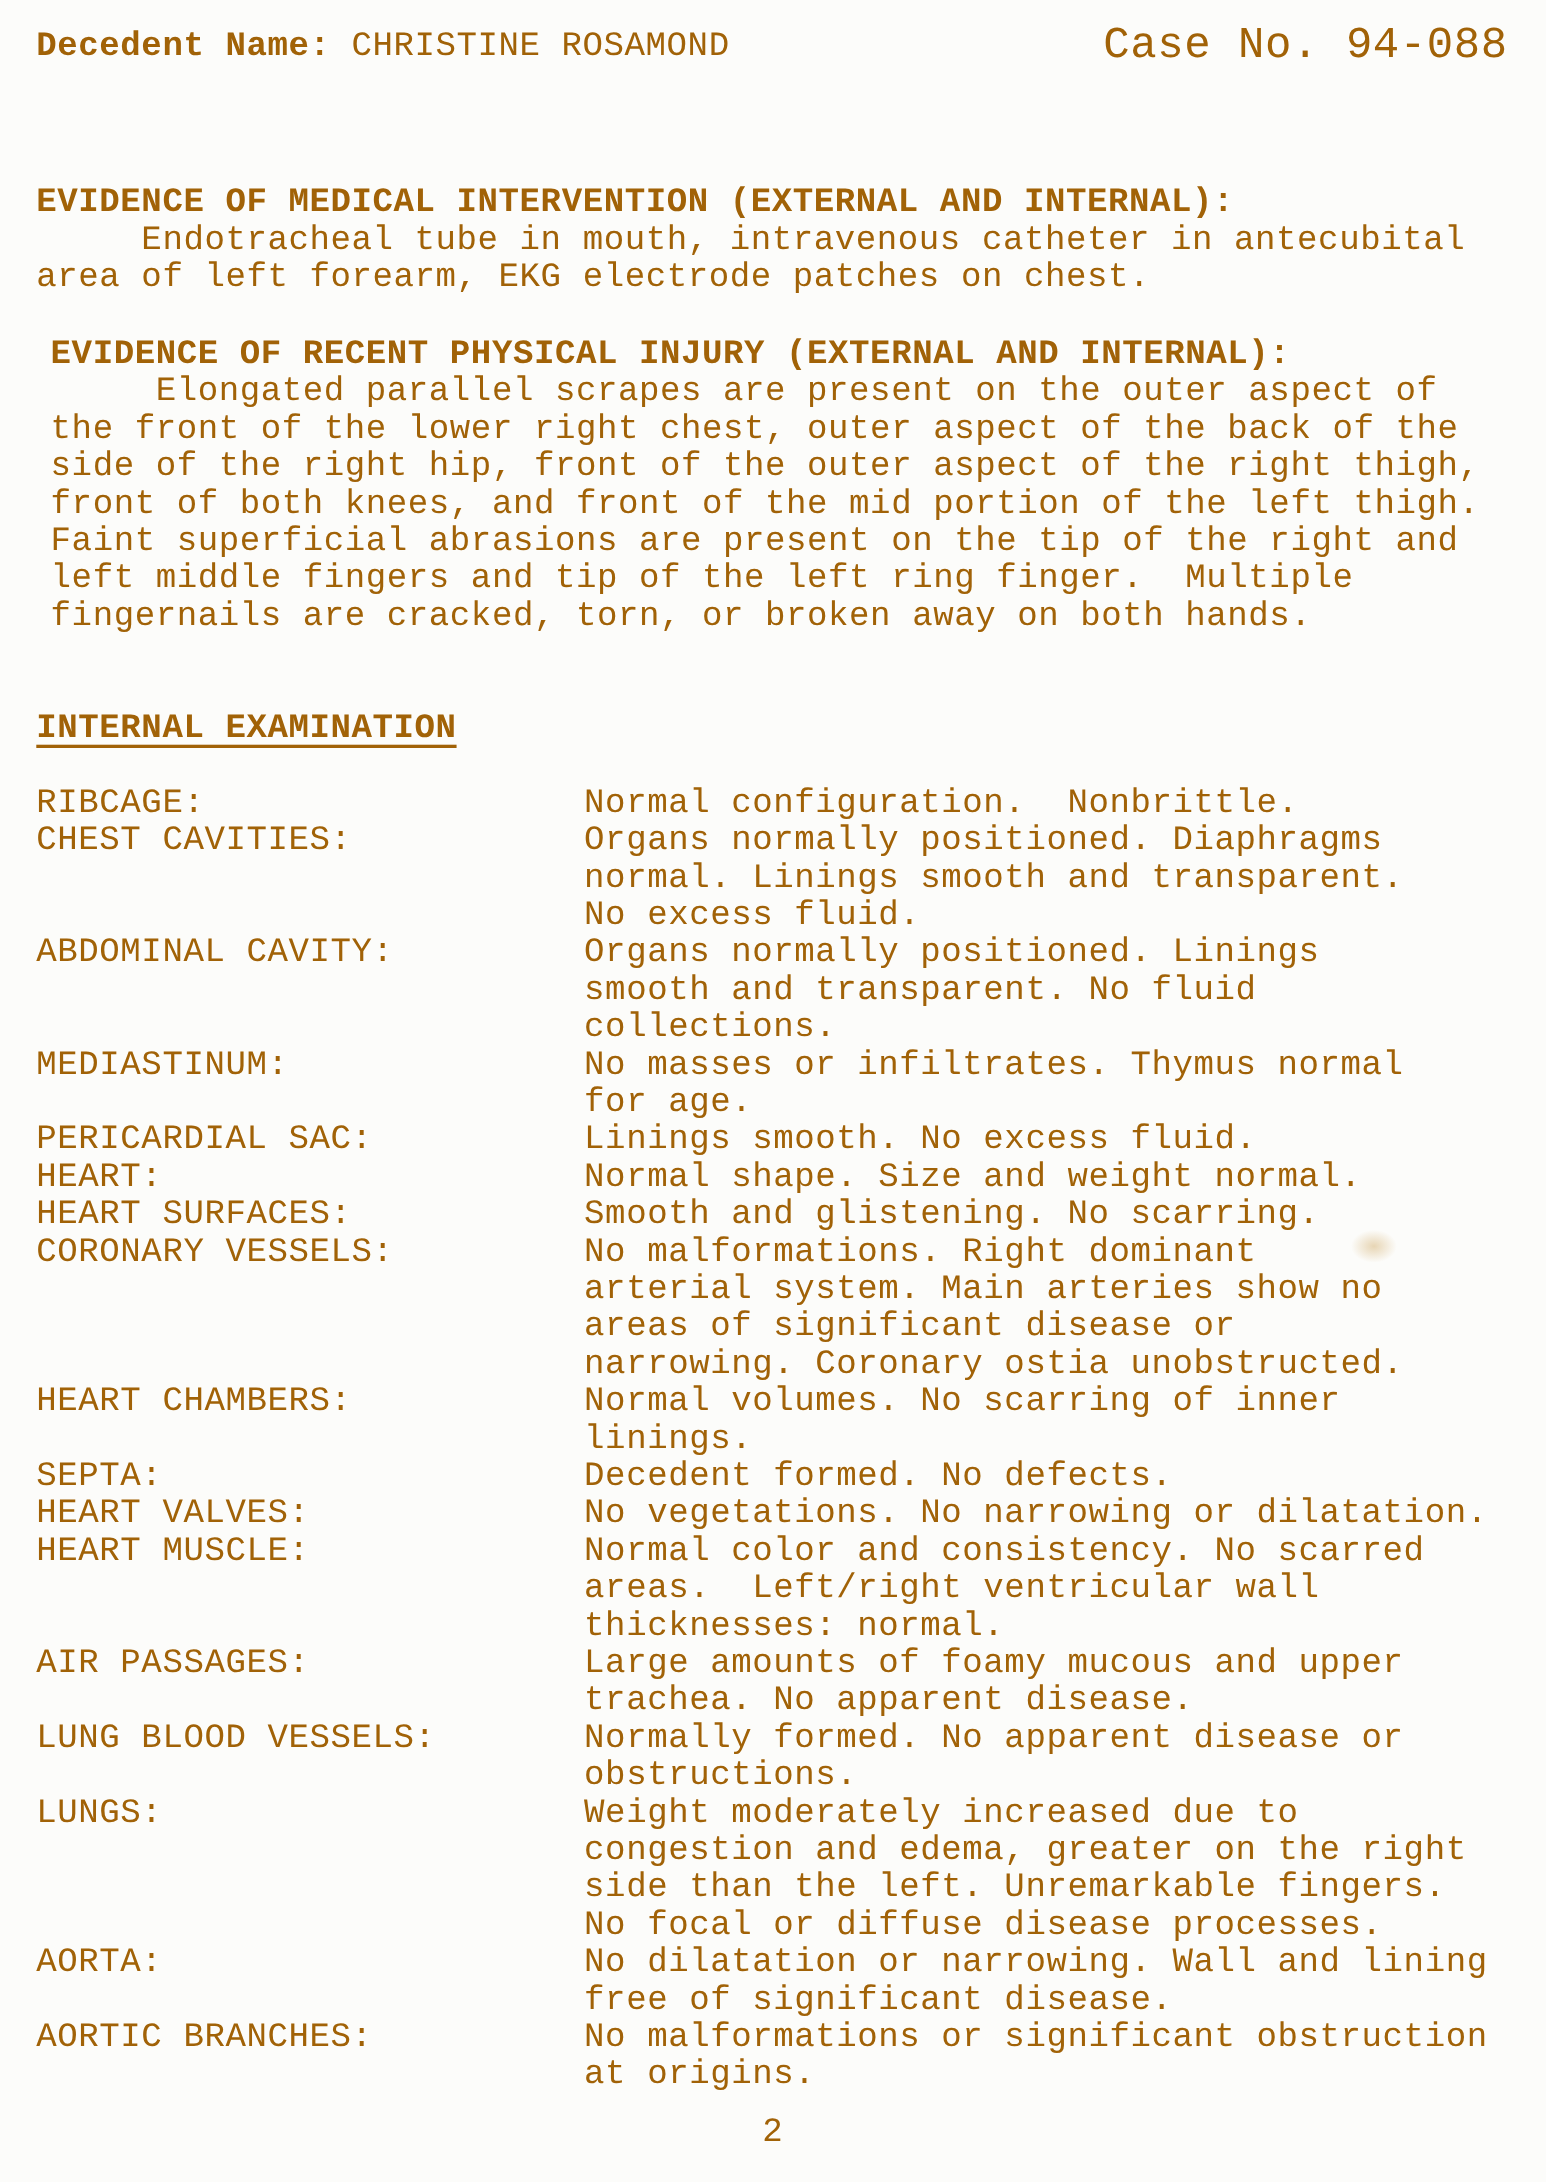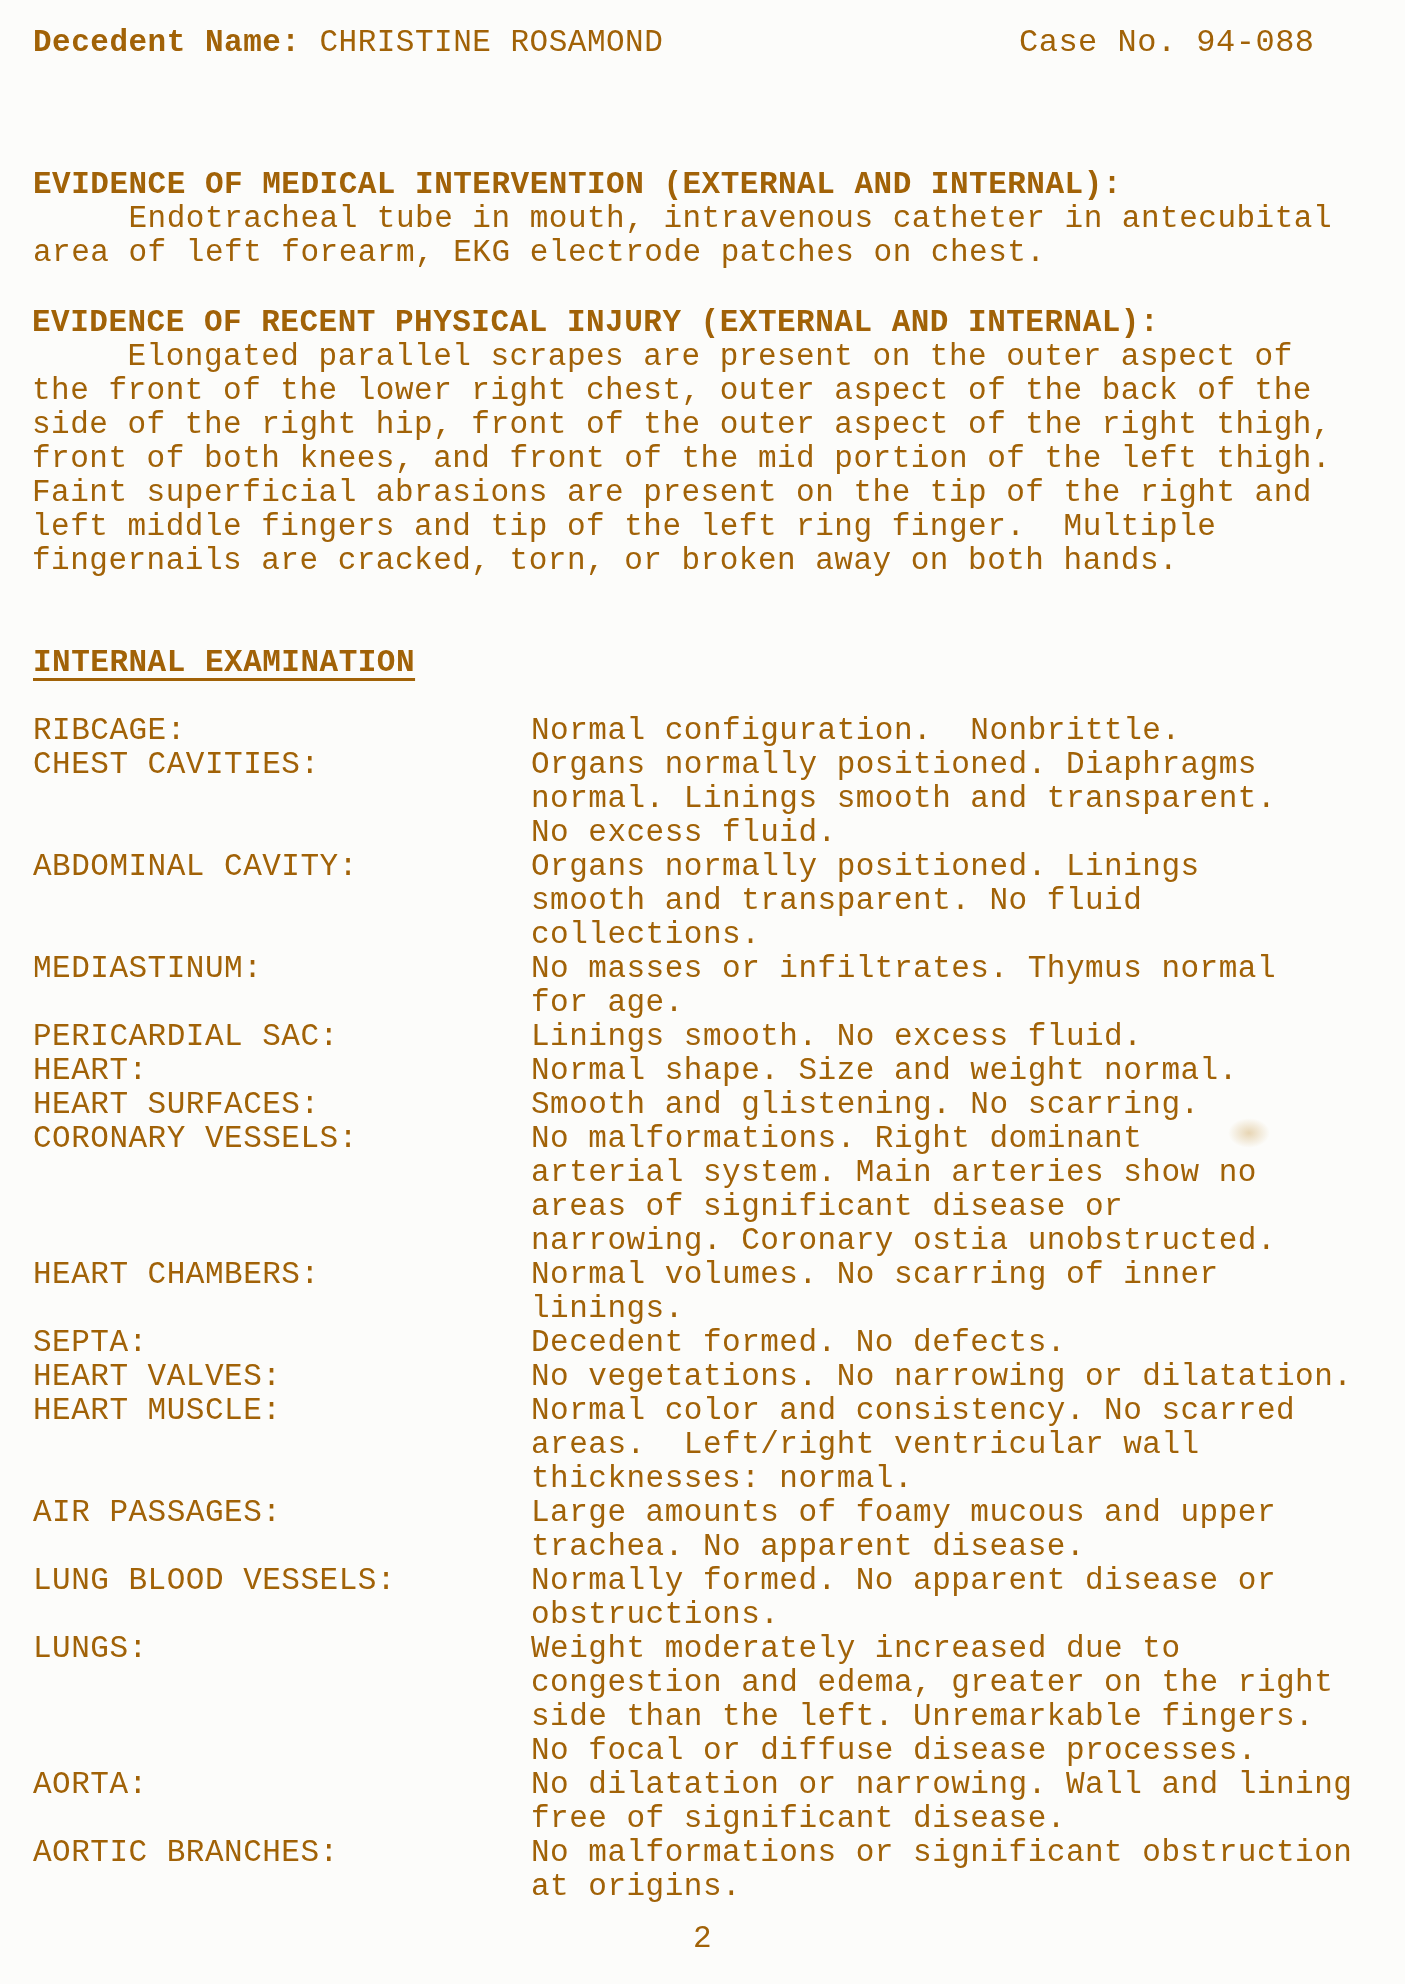--- a/index.html
+++ b/index.html
@@ -16,29 +16,29 @@
     color: #a16207;
     font-family: "Liberation Mono", "DejaVu Sans Mono", monospace;
     font-size: 31px;
     line-height: 34px;
     letter-spacing: 0.5px;
     overflow: hidden;
   }
   .abs { position: absolute; }
   .prewrap { white-space: pre-wrap; }
   .header-row { top: 26px; left: 33px; right: 20px; }
-  .case-no { position: absolute; left: 970px; top: 0; font-size: 32px; margin-left: 16px; }
+  .case-no { position: absolute; left: 970px; top: 0; font-size: 40px; }
   .decedent-label { font-weight: 700; }
   .decedent-value { margin-left: 19px; }
   .section-heading {
     font-weight: 700;
     white-space: pre;
   }
   .sec-medical { top: 168px; left: 33px; width: 1350px; }
-  .sec-injury  { top: 306px; left: 32px; width: 1350px; }
+  .sec-injury  { top: 306px; left: 46px; width: 1350px; }
   .ie-heading {
     top: 646px; left: 33px;
     font-weight: 700;
     text-decoration: underline;
     text-underline-offset: 7px;
   }
   .exam-table {
     top: 714px; left: 33px; right: 10px;
     display: grid;
     grid-template-columns: 498px 1fr;

